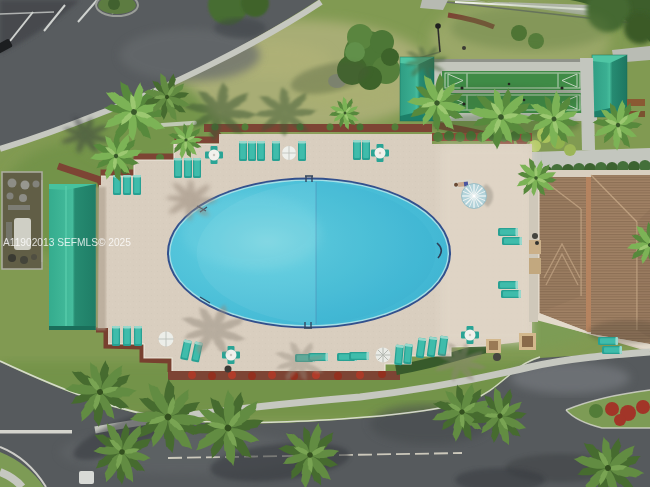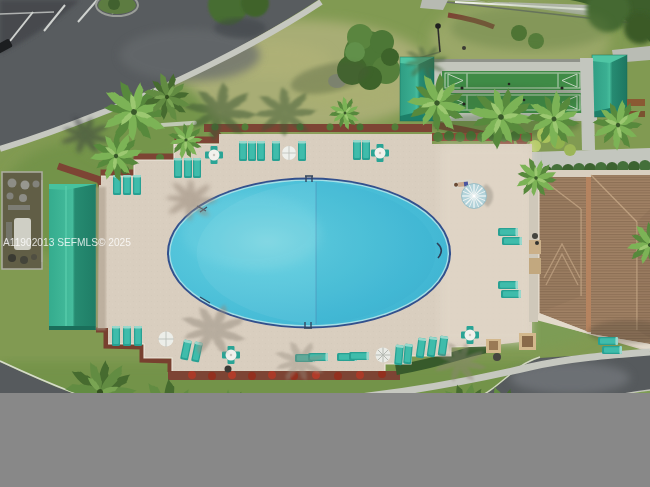--- a/index.html
+++ b/index.html
@@ -1,16 +1,16 @@
 <!DOCTYPE html>
 <html><head>
 <meta charset="utf-8">
 <style>
   html,body{margin:0;padding:0;background:#888;}
-  #stage{width:650px;height:393px;overflow:hidden;position:relative;font-family:"Liberation Sans",sans-serif;}
+  #stage{width:650px;height:487px;overflow:hidden;position:relative;font-family:"Liberation Sans",sans-serif;}
 </style>
 </head>
 <body>
 <div id="stage">
 <svg width="650" height="487" viewBox="0 0 650 487" xmlns="http://www.w3.org/2000/svg">
 <defs>
   <radialGradient id="water" cx="0.35" cy="0.42" r="0.8">
     <stop offset="0" stop-color="#76d4e1"></stop>
     <stop offset="0.3" stop-color="#58c8dc"></stop>
     <stop offset="0.7" stop-color="#46bbd6"></stop>

